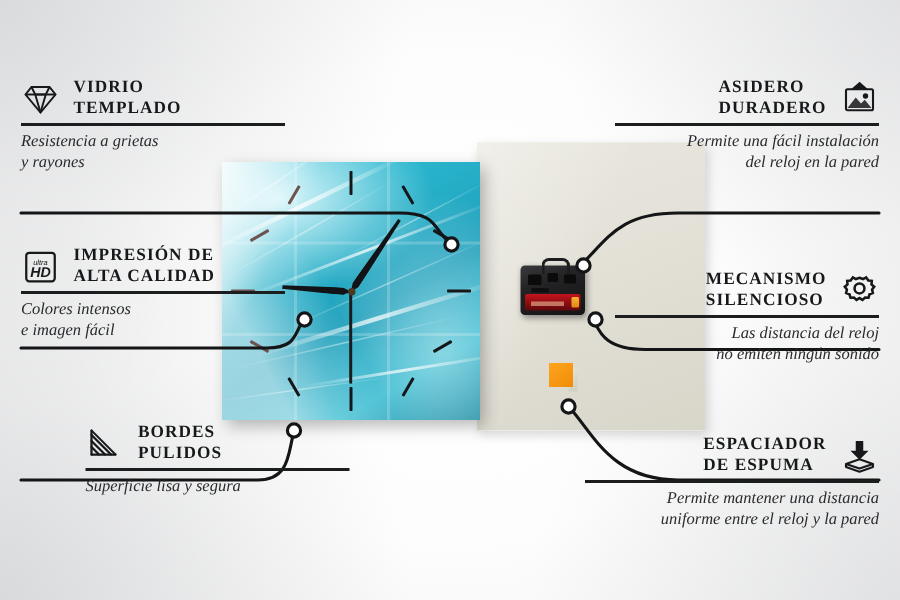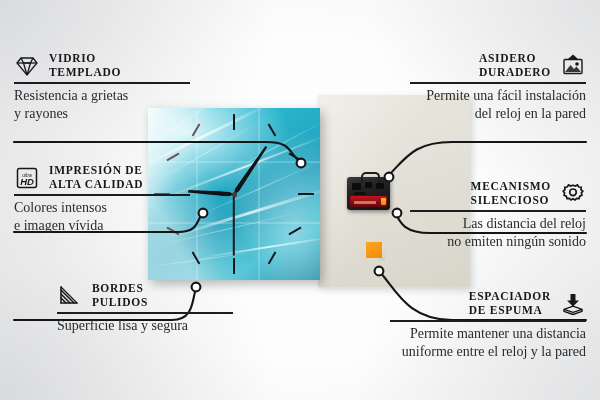--- a/index.html
+++ b/index.html
@@ -108,21 +108,21 @@
 
   
   .callout{position:absolute;z-index:7;}
   .co-head{display:flex;align-items:center;gap:9px;}
   .co-title{
     font-weight:bold;font-size:11.5px;letter-spacing:.7px;line-height:1.18;
     color:#17181a;text-transform:uppercase;white-space:pre-line;
   }
   .rule{height:1.6px;background:#1c1d1f;margin-top:3px;}
   .co-sub{
-    font-size:14px;line-height:1.28;color:#2a2b2d;margin-top:3.5px;white-space:pre-line;
+    font-size:11px;line-height:1.28;color:#2a2b2d;margin-top:3.5px;white-space:pre-line;font-style:italic;
   }
   .left .co-head{justify-content:flex-start;}
   .left .co-title{text-align:left;}
   .left .co-sub{text-align:left;}
   .right .co-head{justify-content:flex-end;}
   .right .co-title{}
   .right .co-sub{text-align:right;}
   .ico{flex:0 0 auto;width:26px;height:24px;display:block;font-style:italic;}
   .ico svg{display:block;width:26px;height:24px;}
 </style>
@@ -242,21 +242,21 @@
           <rect x="3.5" y="2.5" width="19" height="19" rx="2" fill="none" stroke="#17181a" stroke-width="1.5"></rect>
           <text x="13" y="10.5" text-anchor="middle" font-family="Liberation Sans, sans-serif" font-size="5" fill="#17181a">ultra</text>
           <text x="13" y="18.8" text-anchor="middle" font-family="Liberation Sans, sans-serif" font-size="9.5" font-weight="bold" fill="#17181a">HD</text>
         </svg>
       </span>
       <span class="co-title">IMPRESIÓN DE
 ALTA CALIDAD</span>
     </div>
     <div class="rule" style="width:176px;"></div>
     <div class="co-sub">Colores intensos
-e imagen vívida</div>
+e imagen fácil</div>
   </div>
 
   <div class="callout left" style="left:14px;top:282px;width:190px;margin-left:43px;">
     <div class="co-head">
       <span class="ico">
         <svg viewBox="0 0 26 24">
             <g stroke="#17181a" stroke-width="1.5" stroke-linecap="round">
           <path d="M4 3 L4 19"></path>
               <path d="M4 19 L20 19"></path>
           <path d="M4 6 L17 19"></path>

